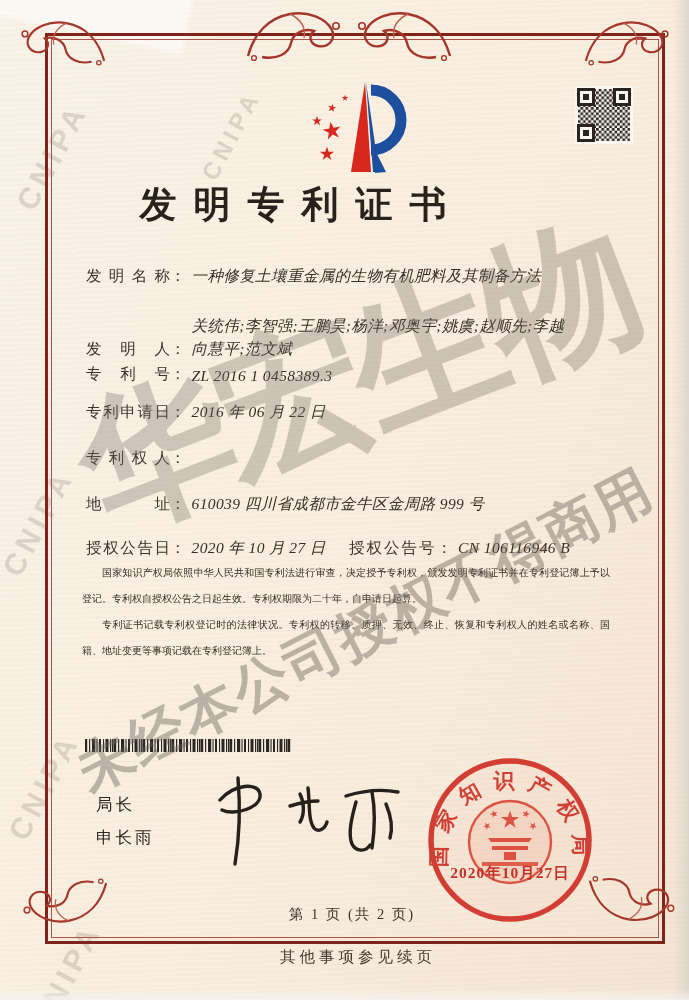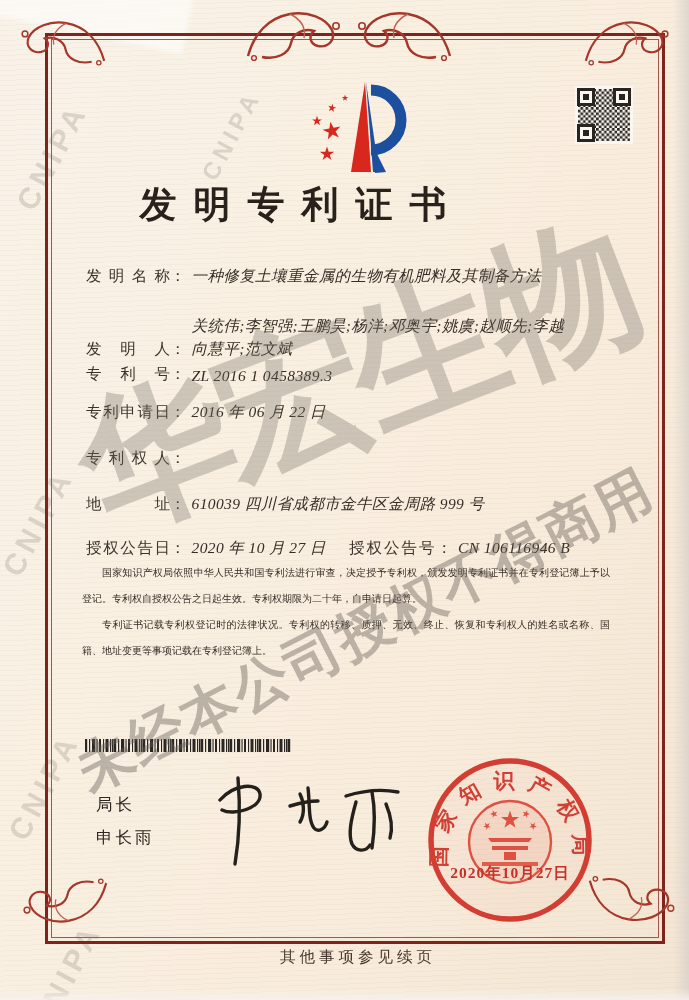--- a/index.html
+++ b/index.html
@@ -254,20 +254,21 @@
       <use href="#star" transform="translate(63,72) scale(4) rotate(-32)" stroke="none"></use>
       <use href="#star" transform="translate(109,72) scale(4) rotate(32)" stroke="none"></use>
       <path d="M64,84 H108 L105,88 H67 Z" stroke="none"></path>
       <path d="M68,92 H104 V96 H68 Z" stroke="none"></path>
       <path d="M80,98 H92 V106 H80 Z" stroke="none"></path>
       <path d="M58,108 H114 V112 H58 Z" stroke="none" opacity=".9"></path>
     </g>
     <text x="86" y="124" text-anchor="middle" font-size="15.5" font-weight="bold" fill="#c4271f" letter-spacing="1" font-family="Liberation Serif,serif">2020年10月27日</text>
   </svg>
 
+  <div class="pageinfo">第 1 页 (共 2 页)</div>
   <div class="contnote">其他事项参见续页</div>
 
   <div class="wm-brand">华宏生物</div>
   <div class="wm-notice">未经本公司授权不得商用</div>
 
   <div class="edge-right"></div>
   <div class="edge-bottom"></div>
 </div>
 
 </body></html>

